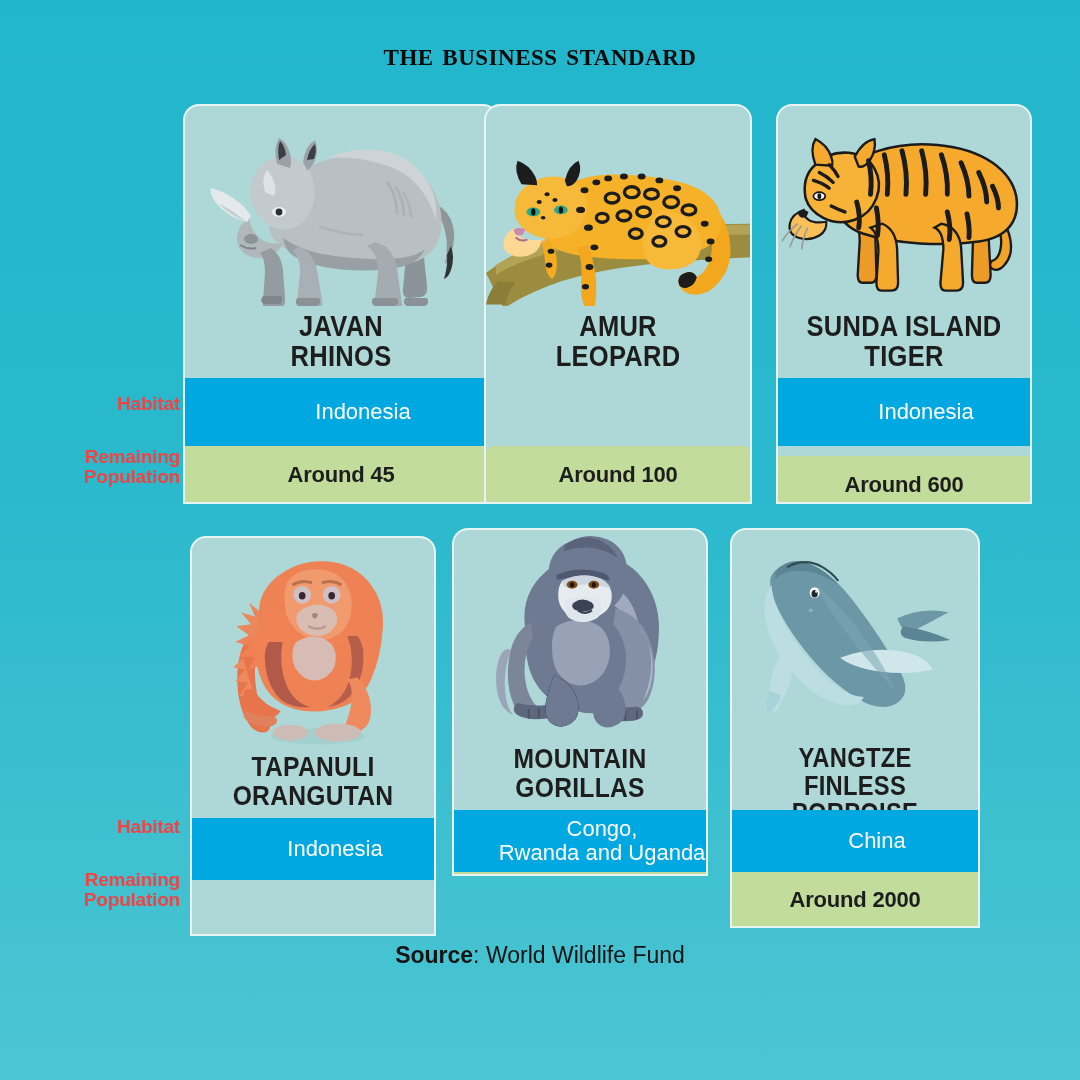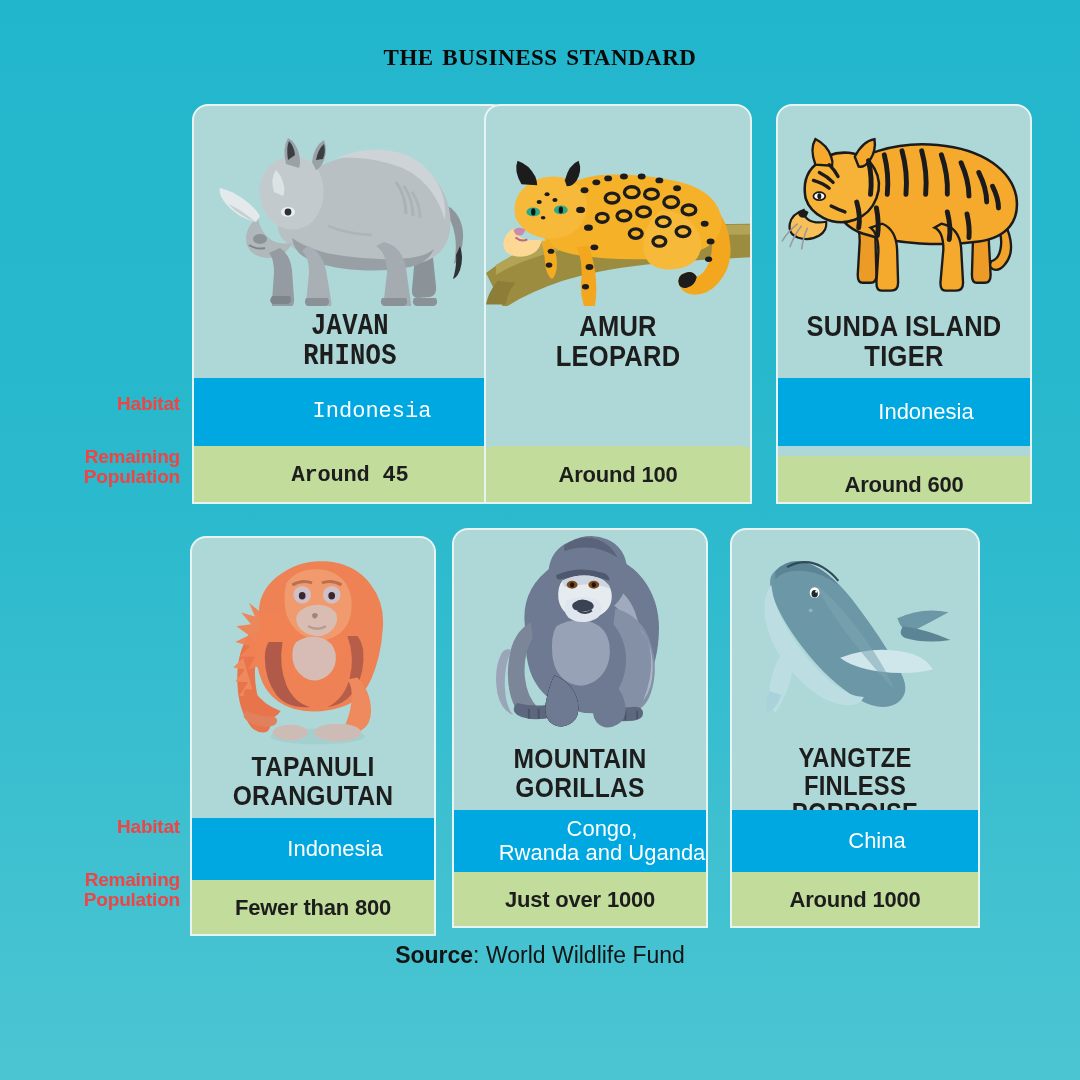--- a/index.html
+++ b/index.html
@@ -126,21 +126,21 @@
 </div>
 
 <div class="row-label habitat" style="left:20px; top:817px; width:160px;">
   <span>Habitat</span>
 </div>
 <div class="row-label pop" style="left:10px; top:870px; width:170px;">
   <div>Remaining</div>
   <div>Population</div>
 </div>
 
-<div class="card" style="left:192px; top:104px; width:316px; height:400px;font-family:Liberation Mono, monospace;">
+<div class="card" style="left:183px; top:104px; width:316px; height:400px;">
   <div class="card-art" style="height:200px;">
     <svg viewBox="0 0 268 200" preserveAspectRatio="xMidYMid meet">
       <g>
 
         <path d="M228 98 q14 6 18 22 q3 14 -2 28 q-2 8 -6 10 q3 -16 1 -28 q-2 -16 -13 -26 z" fill="#8e969b"></path>
         <path d="M244 140 q4 12 0 24 q-3 8 -7 9 q4 -14 3 -24 z" fill="#2f3336"></path>
 
         <path d="M196 120 q16 2 20 22 l4 38 q1 10 -6 11 l-12 1 q-7 0 -6 -9 l3 -33 q0 -18 -9 -24 z" fill="#8b9398"></path>
 
         <path d="M62 122 q-6 -22 8 -38 q12 -14 30 -22 q16 -8 34 -12 q20 -5 40 -2 q22 3 36 16 q14 12 20 28 q6 16 4 32 q-2 14 -10 22 q-10 10 -26 12 q-22 3 -44 2 q-26 -1 -48 -6 q-22 -5 -34 -16 q-10 -8 -10 -16 z" fill="#b9c0c4"></path>
@@ -388,24 +388,23 @@
         <ellipse cx="148" cy="196" rx="24" ry="9" fill="#cdbcb6"></ellipse>
         <ellipse cx="100" cy="196" rx="18" ry="8" fill="#cdbcb6"></ellipse>
       </g>
     </svg>
   </div>
   <div class="card-name" style="top:215px; font-size:28px;">
     <div>TAPANULI</div>
     <div>ORANGUTAN</div>
   </div>
   <div class="band band-habitat" style="top:280px; height:62px;">Indonesia</div>
-  <div class="band band-pop" style="top:342px; height:56px;">Fewer than 800</div>
-</div>
-
-<div class="card" style="left:452px; top:528px; width:256px; height:400px;">
+</div>
+
+<div class="card" style="left:452px; top:528px; width:256px; height:348px;">
   <div class="card-art" style="height:210px;">
     <svg viewBox="0 0 256 210" preserveAspectRatio="xMidYMid meet">
       <g>
 
         <path d="M72 96 q-4 -34 22 -56 q24 -20 54 -16 q32 4 48 30 q14 22 12 52 q-2 34 -18 56 q-14 20 -38 22 q-30 3 -52 -12 q-22 -16 -26 -44 q-3 -18 -2 -32z" fill="#6e7a92"></path>
 
         <path d="M108 58 q22 -14 46 -6 q22 8 30 30 q8 20 4 42 q-4 -26 -18 -42 q-16 -18 -40 -22 q-12 -2 -22 -2z" fill="#a8b3c6" opacity="0.85"></path>
 
         <path d="M78 92 q-18 10 -22 36 q-4 26 4 46 q4 12 14 14 q10 2 12 -8 q-12 -12 -14 -32 q-2 -24 8 -40 z" fill="#7b8699"></path>
         <path d="M58 120 q-8 20 -6 42 q1 16 8 24 q-12 -4 -16 -22 q-4 -24 4 -40 q4 -6 10 -4z" fill="#9aa5b8"></path>
@@ -493,18 +492,18 @@
 
         <path d="M86 54 q26 22 50 56 q20 28 30 52 q-30 -32 -52 -62 q-22 -30 -28 -46z" fill="#7da5b2" opacity="0.55"></path>
       </g>
     </svg>
   </div>
   <div class="card-name" style="top:215px; font-size:27px;">
     <div>YANGTZE FINLESS</div>
     <div>PORPOISE</div>
   </div>
   <div class="band band-habitat" style="top:280px; height:62px;">China</div>
-  <div class="band band-pop" style="top:342px; height:56px;">Around 1000</div>
+  <div class="band band-pop" style="top:342px; height:56px;">Around 2000</div>
 </div>
 
 <div class="source">
   <b>Source</b><span>: </span><span>World Wildlife Fund</span>
 </div>
 
 </body></html>

